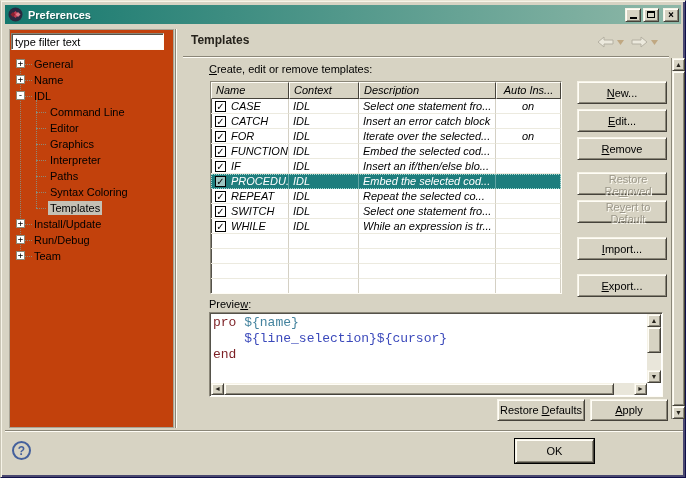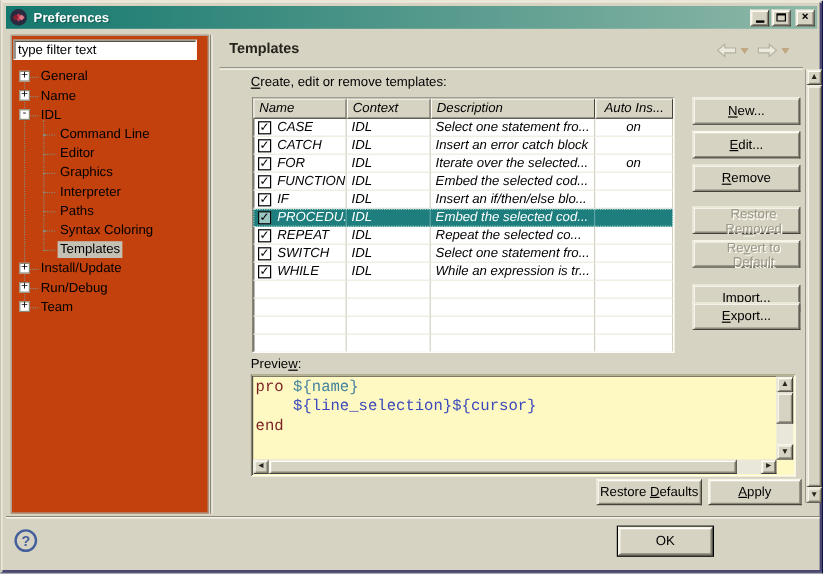--- a/index.html
+++ b/index.html
@@ -100,21 +100,21 @@
     font-family:inherit; font-size:11px; color:#000; background:#d7d3c3;
     border:1px solid; border-color:#f6f3e7 #45423a #45423a #f6f3e7;
     box-shadow:inset 1px 1px 0 #fffdf6, inset -1px -1px 0 #8a8678;
     cursor:default;
   }
   .side-btn { position:absolute; left:576px; width:90px; height:23px; }
   .side-btn.disabled { color:#9c988a; text-shadow:1px 1px 0 #fffdf6;padding-left:12px; }
 
   
   .preview-box {
-    position:absolute; left:208px; top:311px; width:454px; height:85px; background:#fef9c3;
+    position:absolute; left:208px; top:311px; width:454px; height:85px; background:#ffffff;
     border:1px solid; border-color:#8a8678 #fffdf6 #fffdf6 #8a8678;
     box-shadow:inset 1px 1px 0 #55524a; overflow:hidden;
   }
   .code { position:absolute; left:3px; top:2px; right:16px; bottom:14px;
     font-family:"Liberation Mono","DejaVu Sans Mono",monospace; font-size:13px; line-height:16px; white-space:pre; }
   .sb-v { position:absolute; right:1px; top:1px; width:14px; bottom:13px; background:#e9e6da; }
   .sb-h { position:absolute; left:1px; bottom:1px; height:12px; right:15px; background:#e9e6da; }
   .sb-btn {
     position:absolute; background:#d7d3c3;
     border:1px solid; border-color:#f6f3e7 #45423a #45423a #f6f3e7;
@@ -382,21 +382,21 @@
       </div>
     </div>
 
   <div id="side-buttons">
       <button class="side-btn" style="top: 80px;"><u>N</u>ew...</button>
       <button class="side-btn" style="top: 108px;"><u>E</u>dit...</button>
       <button class="side-btn" style="top: 136px;"><u>R</u>emove</button>
       <button class="side-btn disabled" style="top: 171px;">Restore Re<u>m</u>oved</button>
       <button class="side-btn disabled" style="top: 199px;">Re<u>v</u>ert to Default</button>
       <button class="side-btn" style="top: 236px;"><u>I</u>mport...</button>
-      <button class="side-btn" style="top: 251px;"><u>E</u>xport...</button>
+      <button class="side-btn" style="top: 273px;"><u>E</u>xport...</button>
     </div>
 
   <div class="section-label" style="left:208px; top:297px;">Previe<u>w</u>:</div>
 
   <div class="preview-box">
     <div class="code" id="preview-code"><div class="code-line"><span style="color: rgb(124, 31, 36);">pro </span><span style="color: rgb(68, 131, 158);">${name}</span></div><div class="code-line"><span style="color: rgb(0, 0, 0);">    </span><span style="color: rgb(59, 73, 187);">${line_selection}</span><span style="color: rgb(59, 73, 187);">${cursor}</span></div><div class="code-line"><span style="color: rgb(124, 31, 36);">end</span></div></div>
     <div class="sb-v">
       <span class="sb-btn" style="left:0;top:0;width:14px;height:13px;">▲</span>
       <span class="sb-thumb" style="left:0;top:13px;width:14px;height:26px;"></span>
       <span class="sb-btn" style="left:0;bottom:0;width:14px;height:13px;">▼</span>

